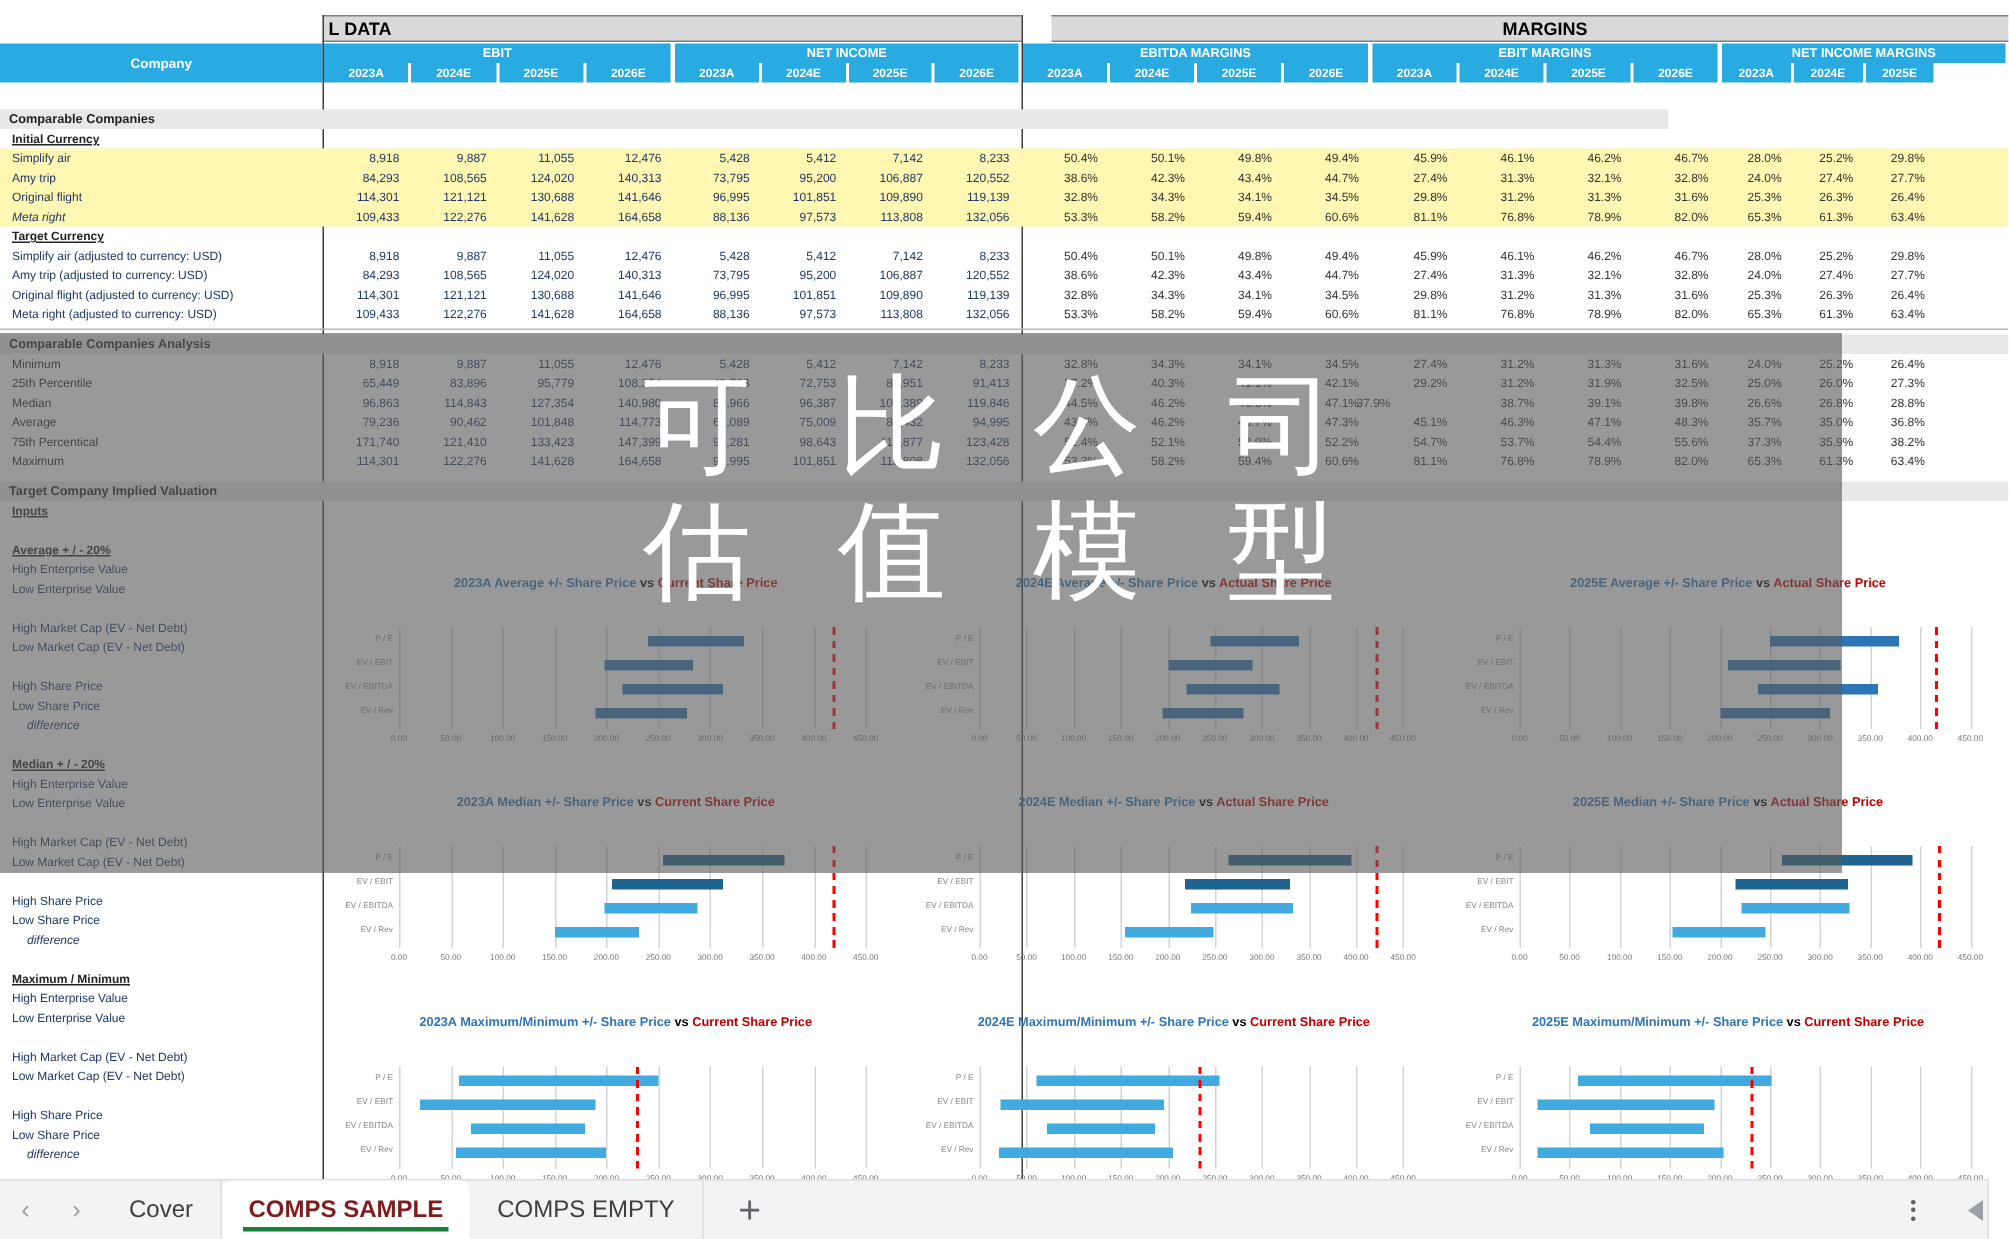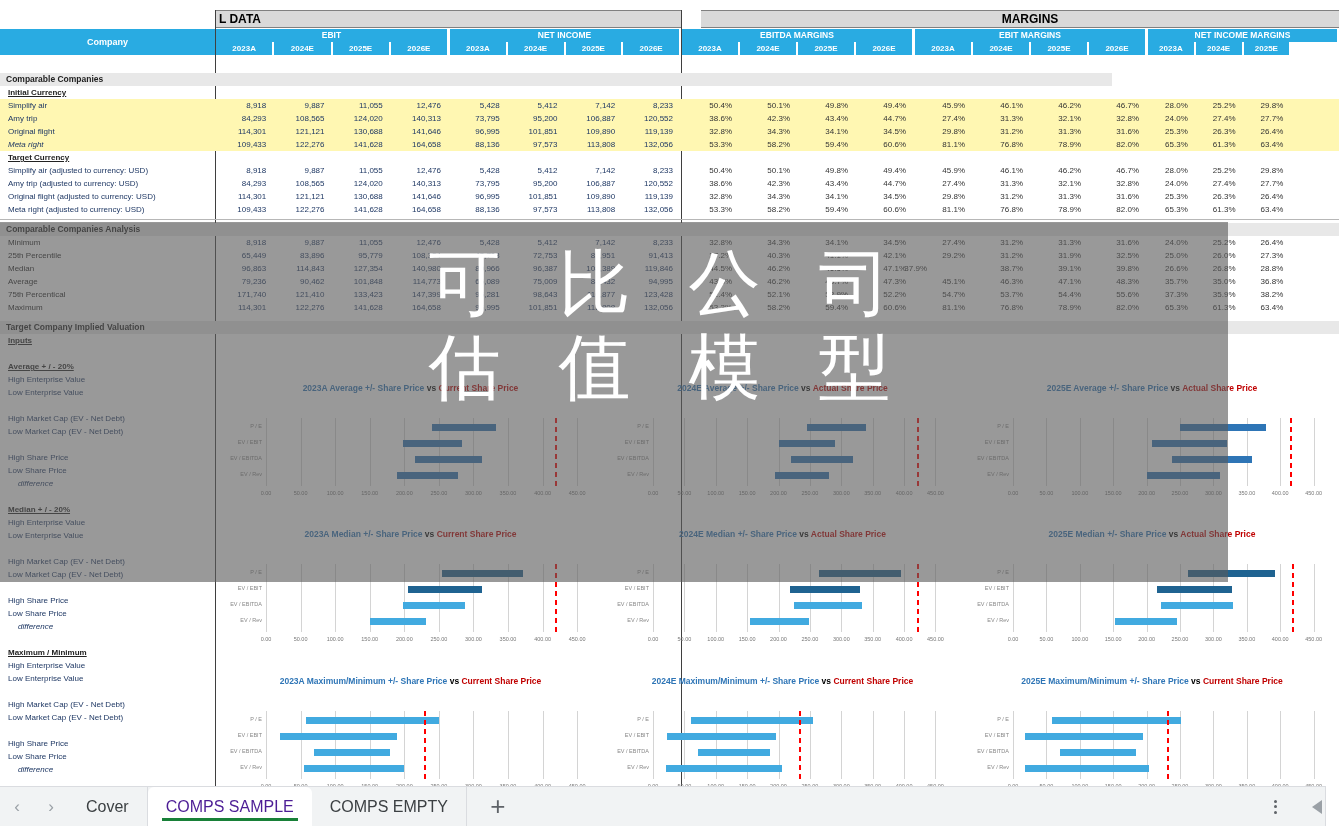--- a/index.html
+++ b/index.html
@@ -61,21 +61,21 @@
   .wm2 { top:320px; font-size:72px; letter-spacing:20px; font-weight:400; }
   .wm3 { top:408px; font-size:56px; font-weight:400; }
 
   
   .tabbar { position:absolute; left:0; top:786px; width:1339px; height:40px;
             background:#f1f3f4; border-top:1px solid #dadce0; display:flex; align-items:center; }
   .navbtn { width:34px; height:40px; display:flex; align-items:center; justify-content:center;
             color:#9aa0a6; font-size:17px; }
   .tab { height:40px; display:flex; align-items:center; padding:0 18px; font-size:16px;
          color:#3c4043; border-right:1px solid #dadce0; }
-  .tab.active { background:#fff; font-weight:normal; color:#4c1d95; border-right:none;
+  .tab.active { background:#fff; font-weight:bold; color:#7f1d1d; border-right:none;
                 border-radius:6px 6px 0 0; position:relative; }
   .tab.active .u { position:absolute; left:14px; right:14px; bottom:6px; height:2.5px; background:#188038; }
   .addbtn { width:62px; height:40px; display:flex; align-items:center; justify-content:center;
             font-size:26px; color:#5f6368; font-weight:300; }
   .spacer { flex:1; }
   .kebab { width:40px; height:40px; display:flex; flex-direction:column; align-items:center;
            justify-content:center; gap:2.5px; }
   .kebab i { width:3px; height:3px; border-radius:50%; background:#5f6368; display:block; }
   .leftarrow { width:44px; height:40px; display:flex; align-items:center; justify-content:center; }
   .leftarrow span { width:0;height:0;border-top:7px solid transparent;border-bottom:7px solid transparent;

